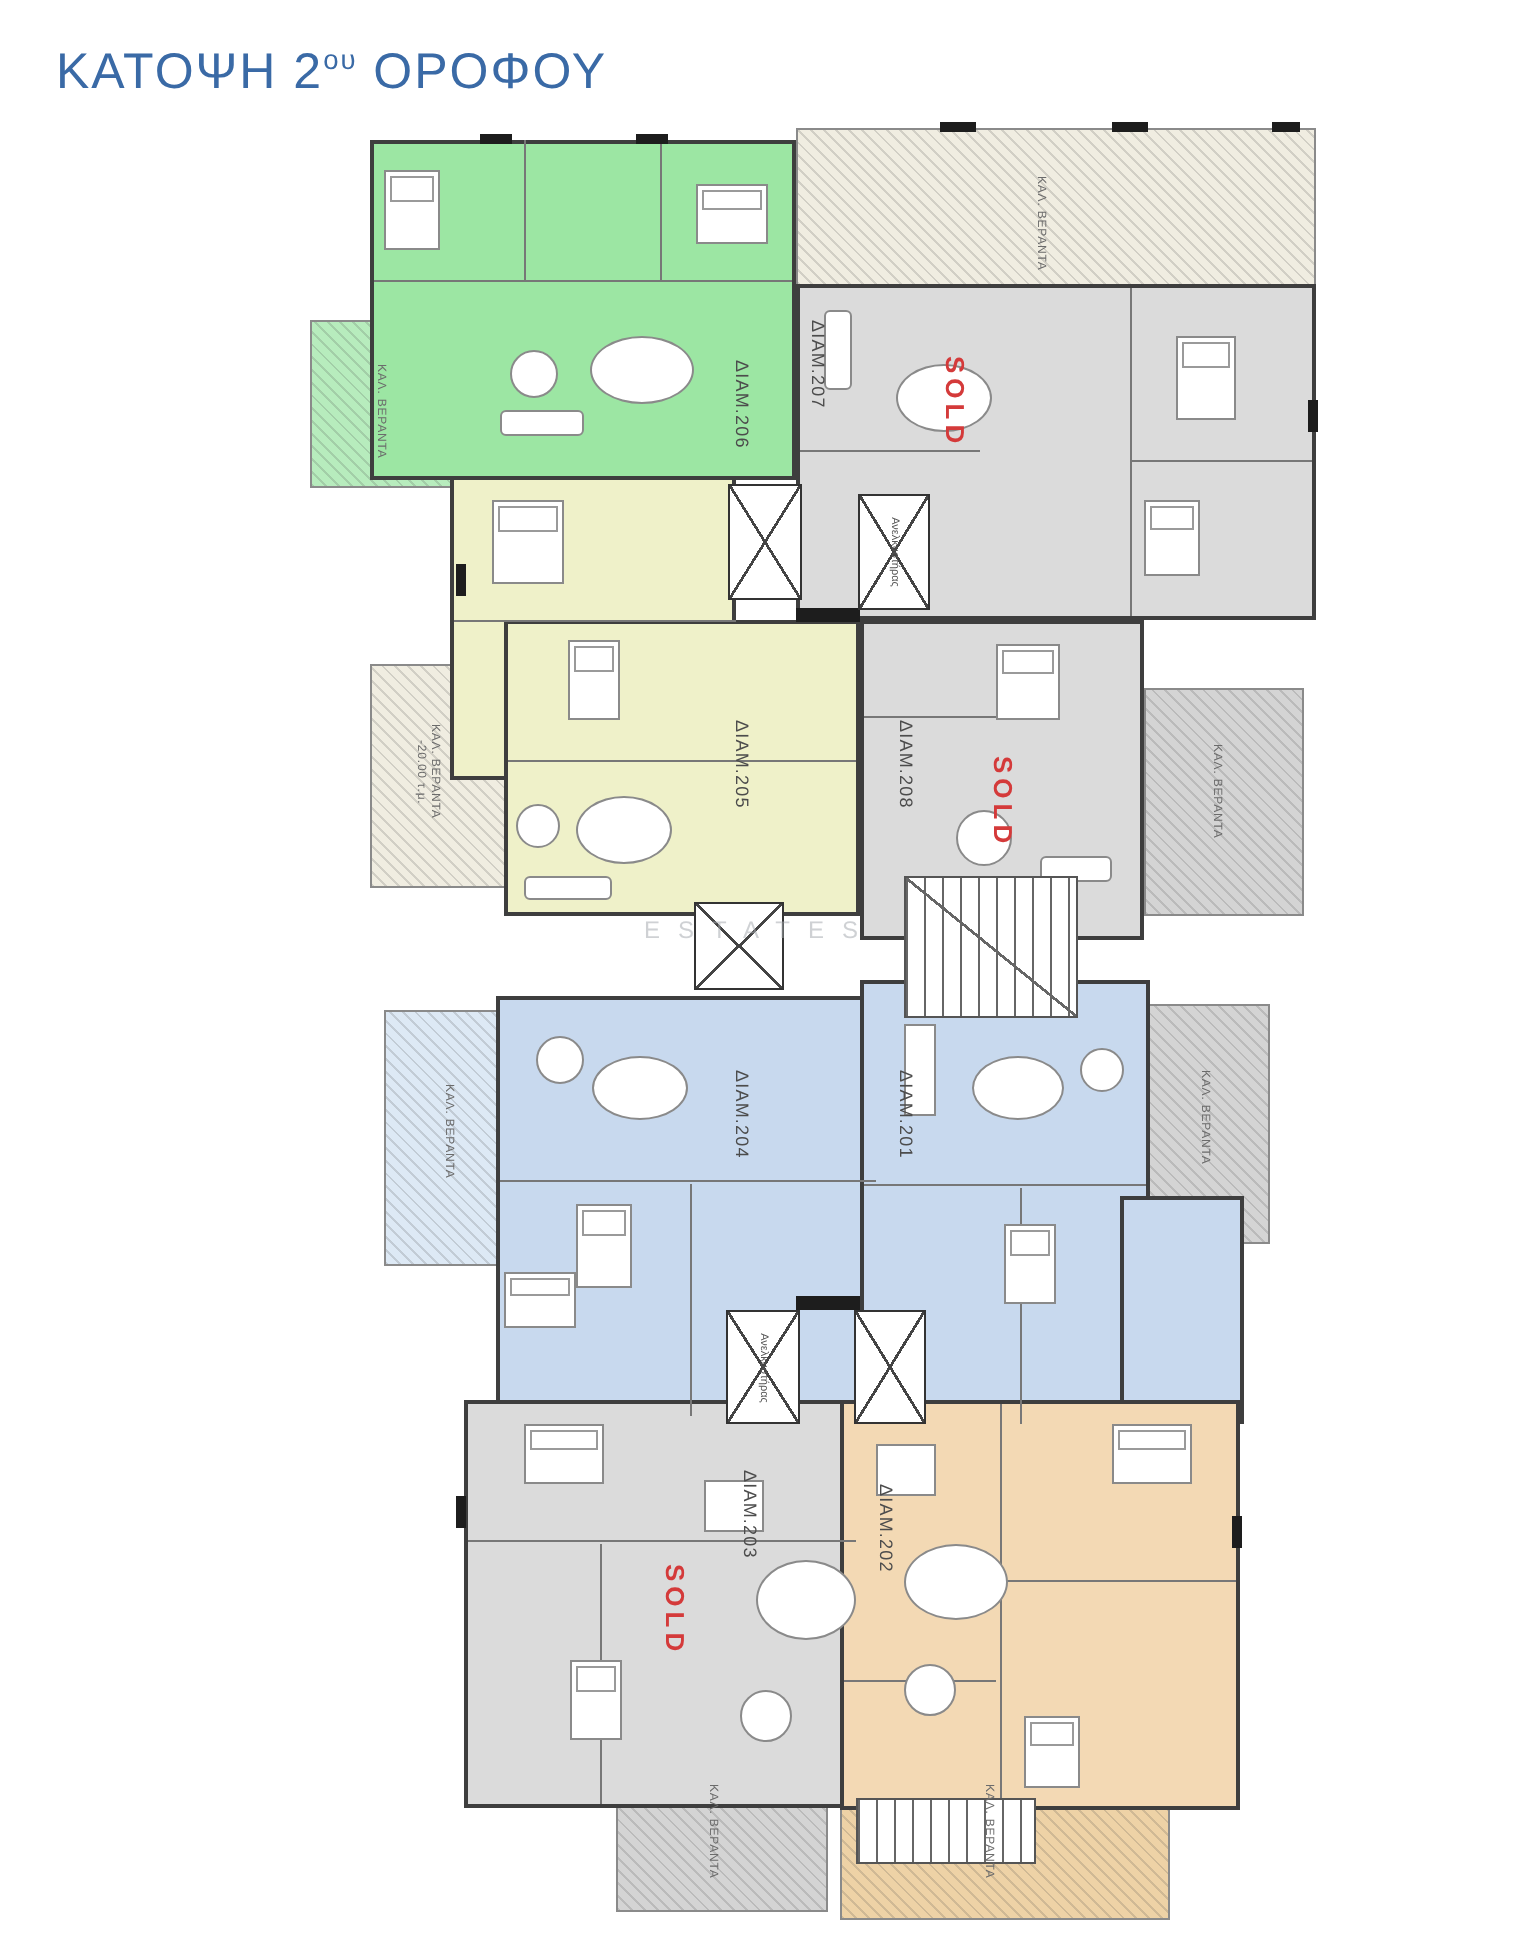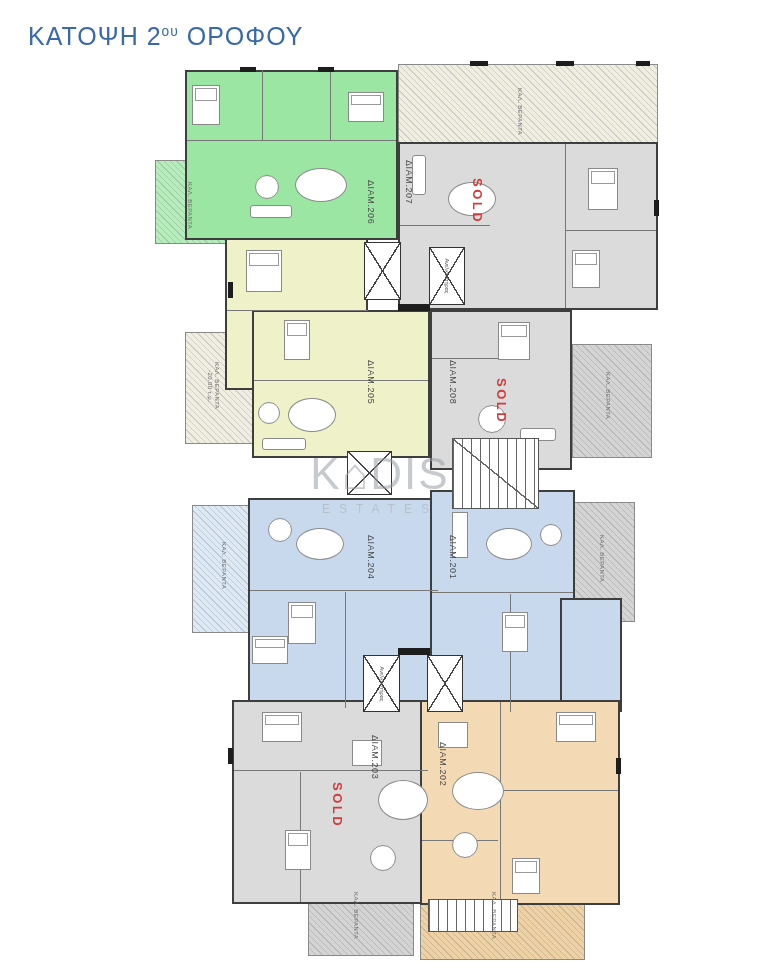--- a/index.html
+++ b/index.html
@@ -175,17 +175,16 @@
       <span style="display:block;">ΚΑΛ. ΒΕΡΑΝΤΑ</span>
       <span style="display:block;">-20.00 τ.μ.</span>
     </div>
   <div class="vlbl" style="left:604px;top:372px;"><span>ΚΑΛ. ΒΕΡΑΝΤΑ</span></div>
   <div class="vlbl" style="left:220px;top:542px;"><span>ΚΑΛ. ΒΕΡΑΝΤΑ</span></div>
   <div class="vlbl" style="left:598px;top:535px;"><span>ΚΑΛ. ΒΕΡΑΝΤΑ</span></div>
   <div class="vlbl" style="left:352px;top:892px;"><span>ΚΑΛ. ΒΕΡΑΝΤΑ</span></div>
   <div class="vlbl" style="left:490px;top:892px;"><span>ΚΑΛ. ΒΕΡΑΝΤΑ</span></div>
 
   <div id="wm">
-    <div class="brand">K⌂DIS</div>
     <div class="sub">ESTATES</div>
   </div>
 
 </div>
 
 </body></html>

